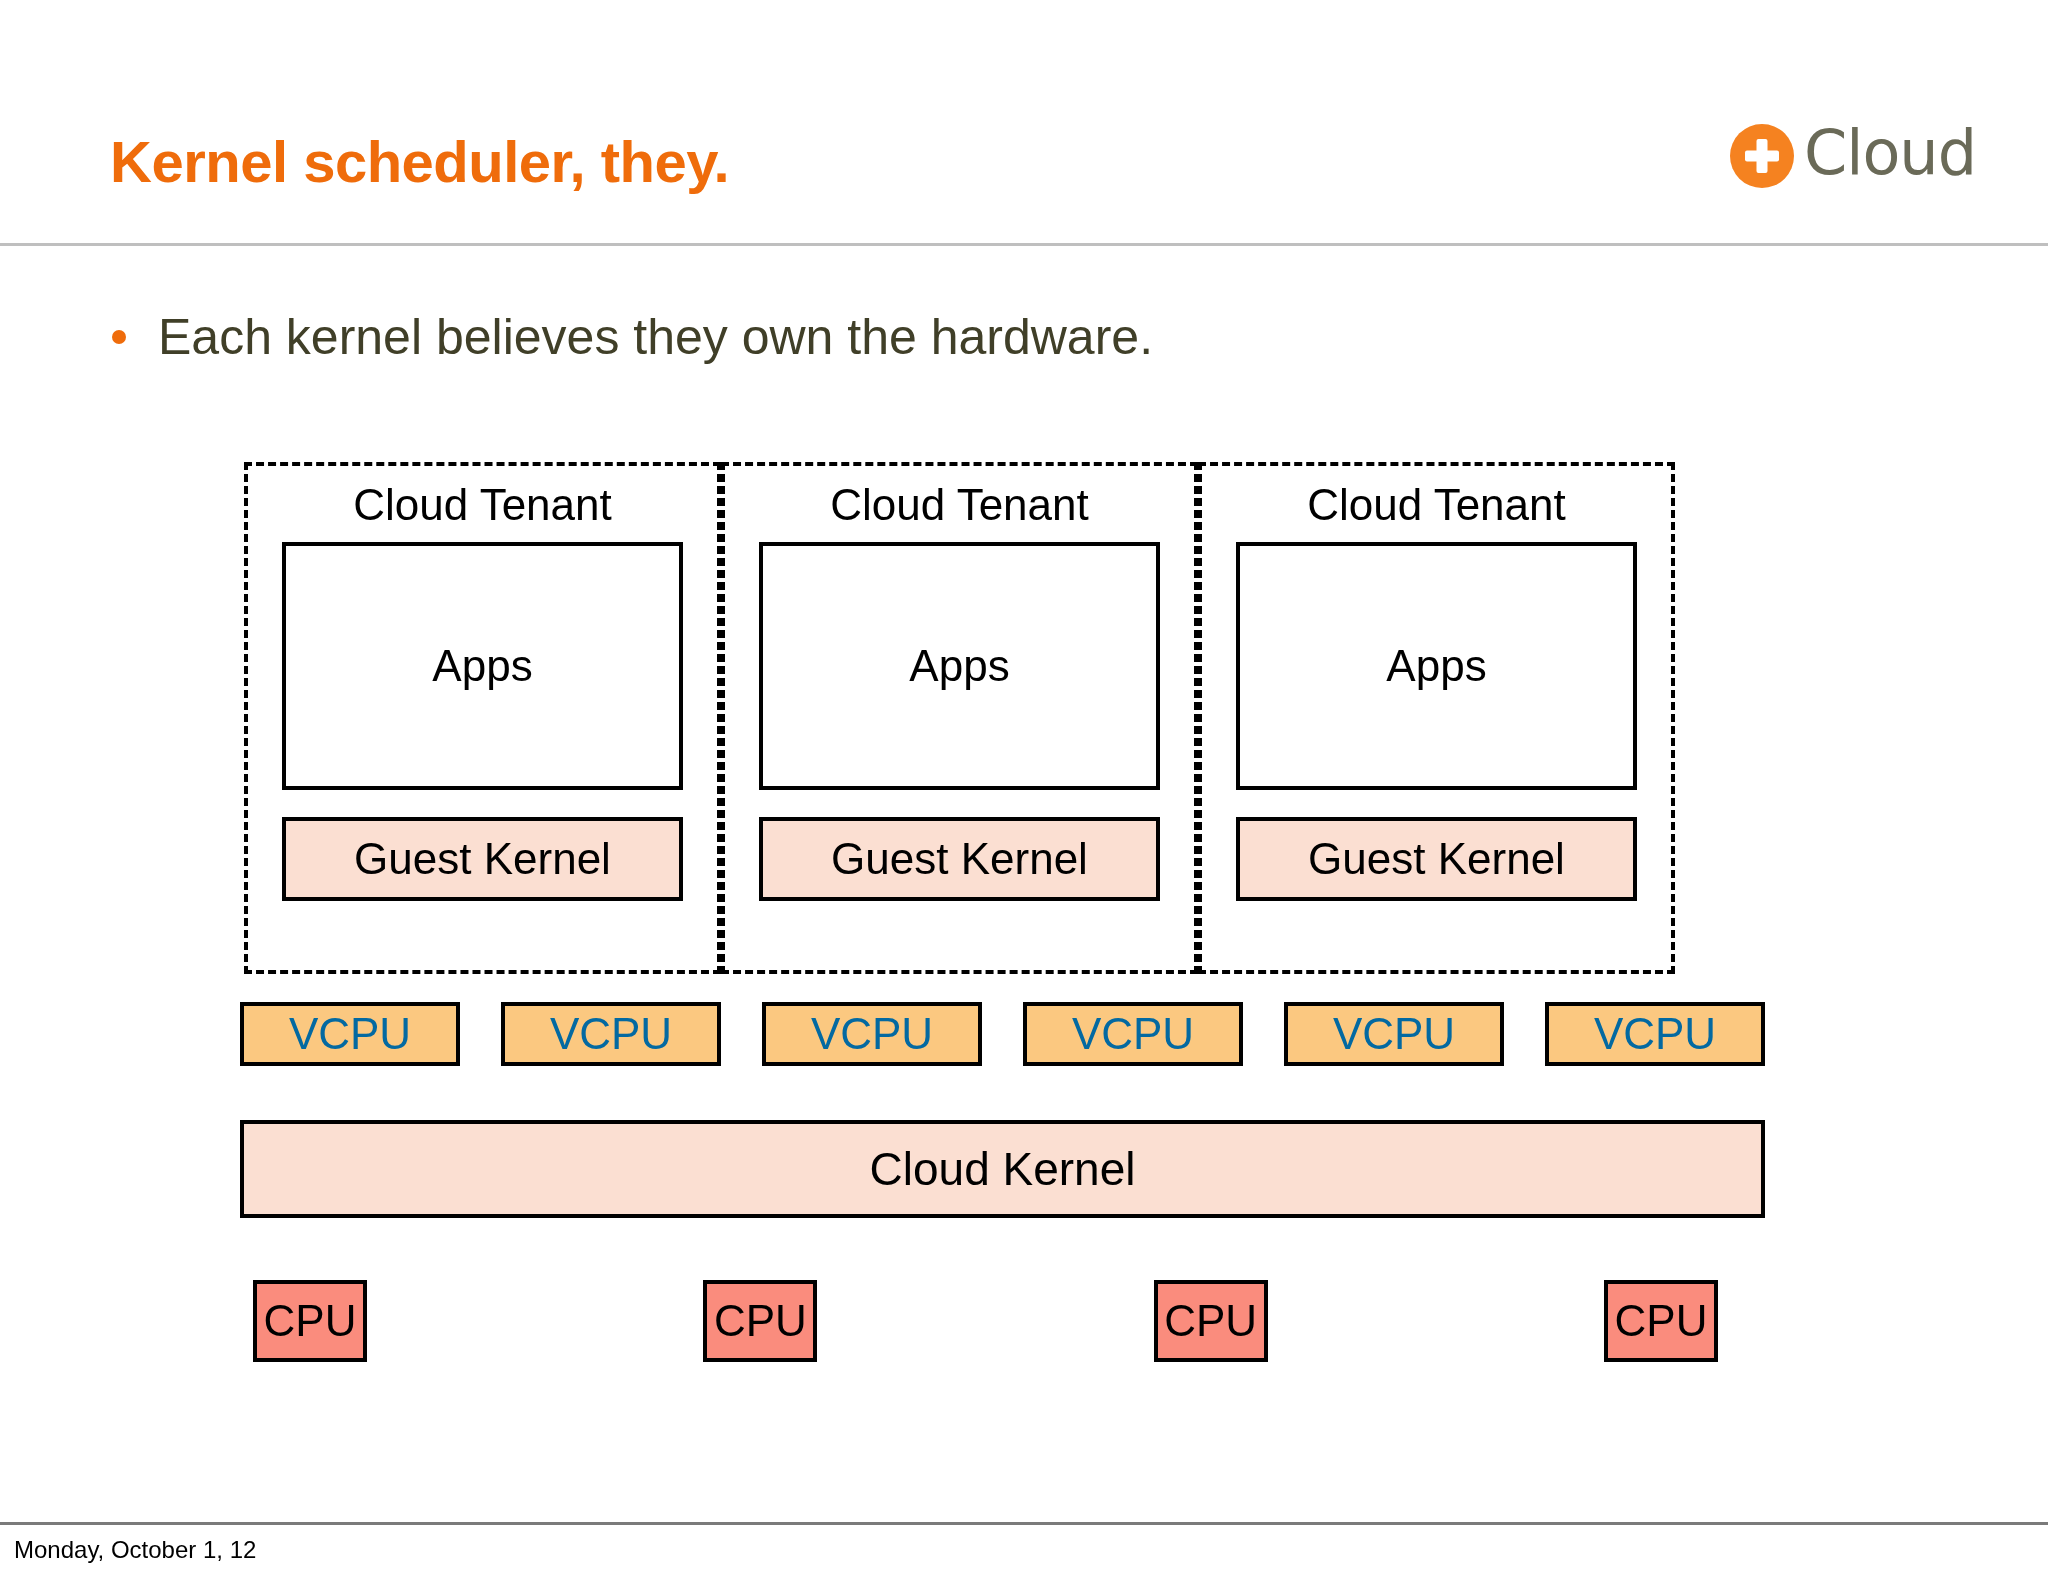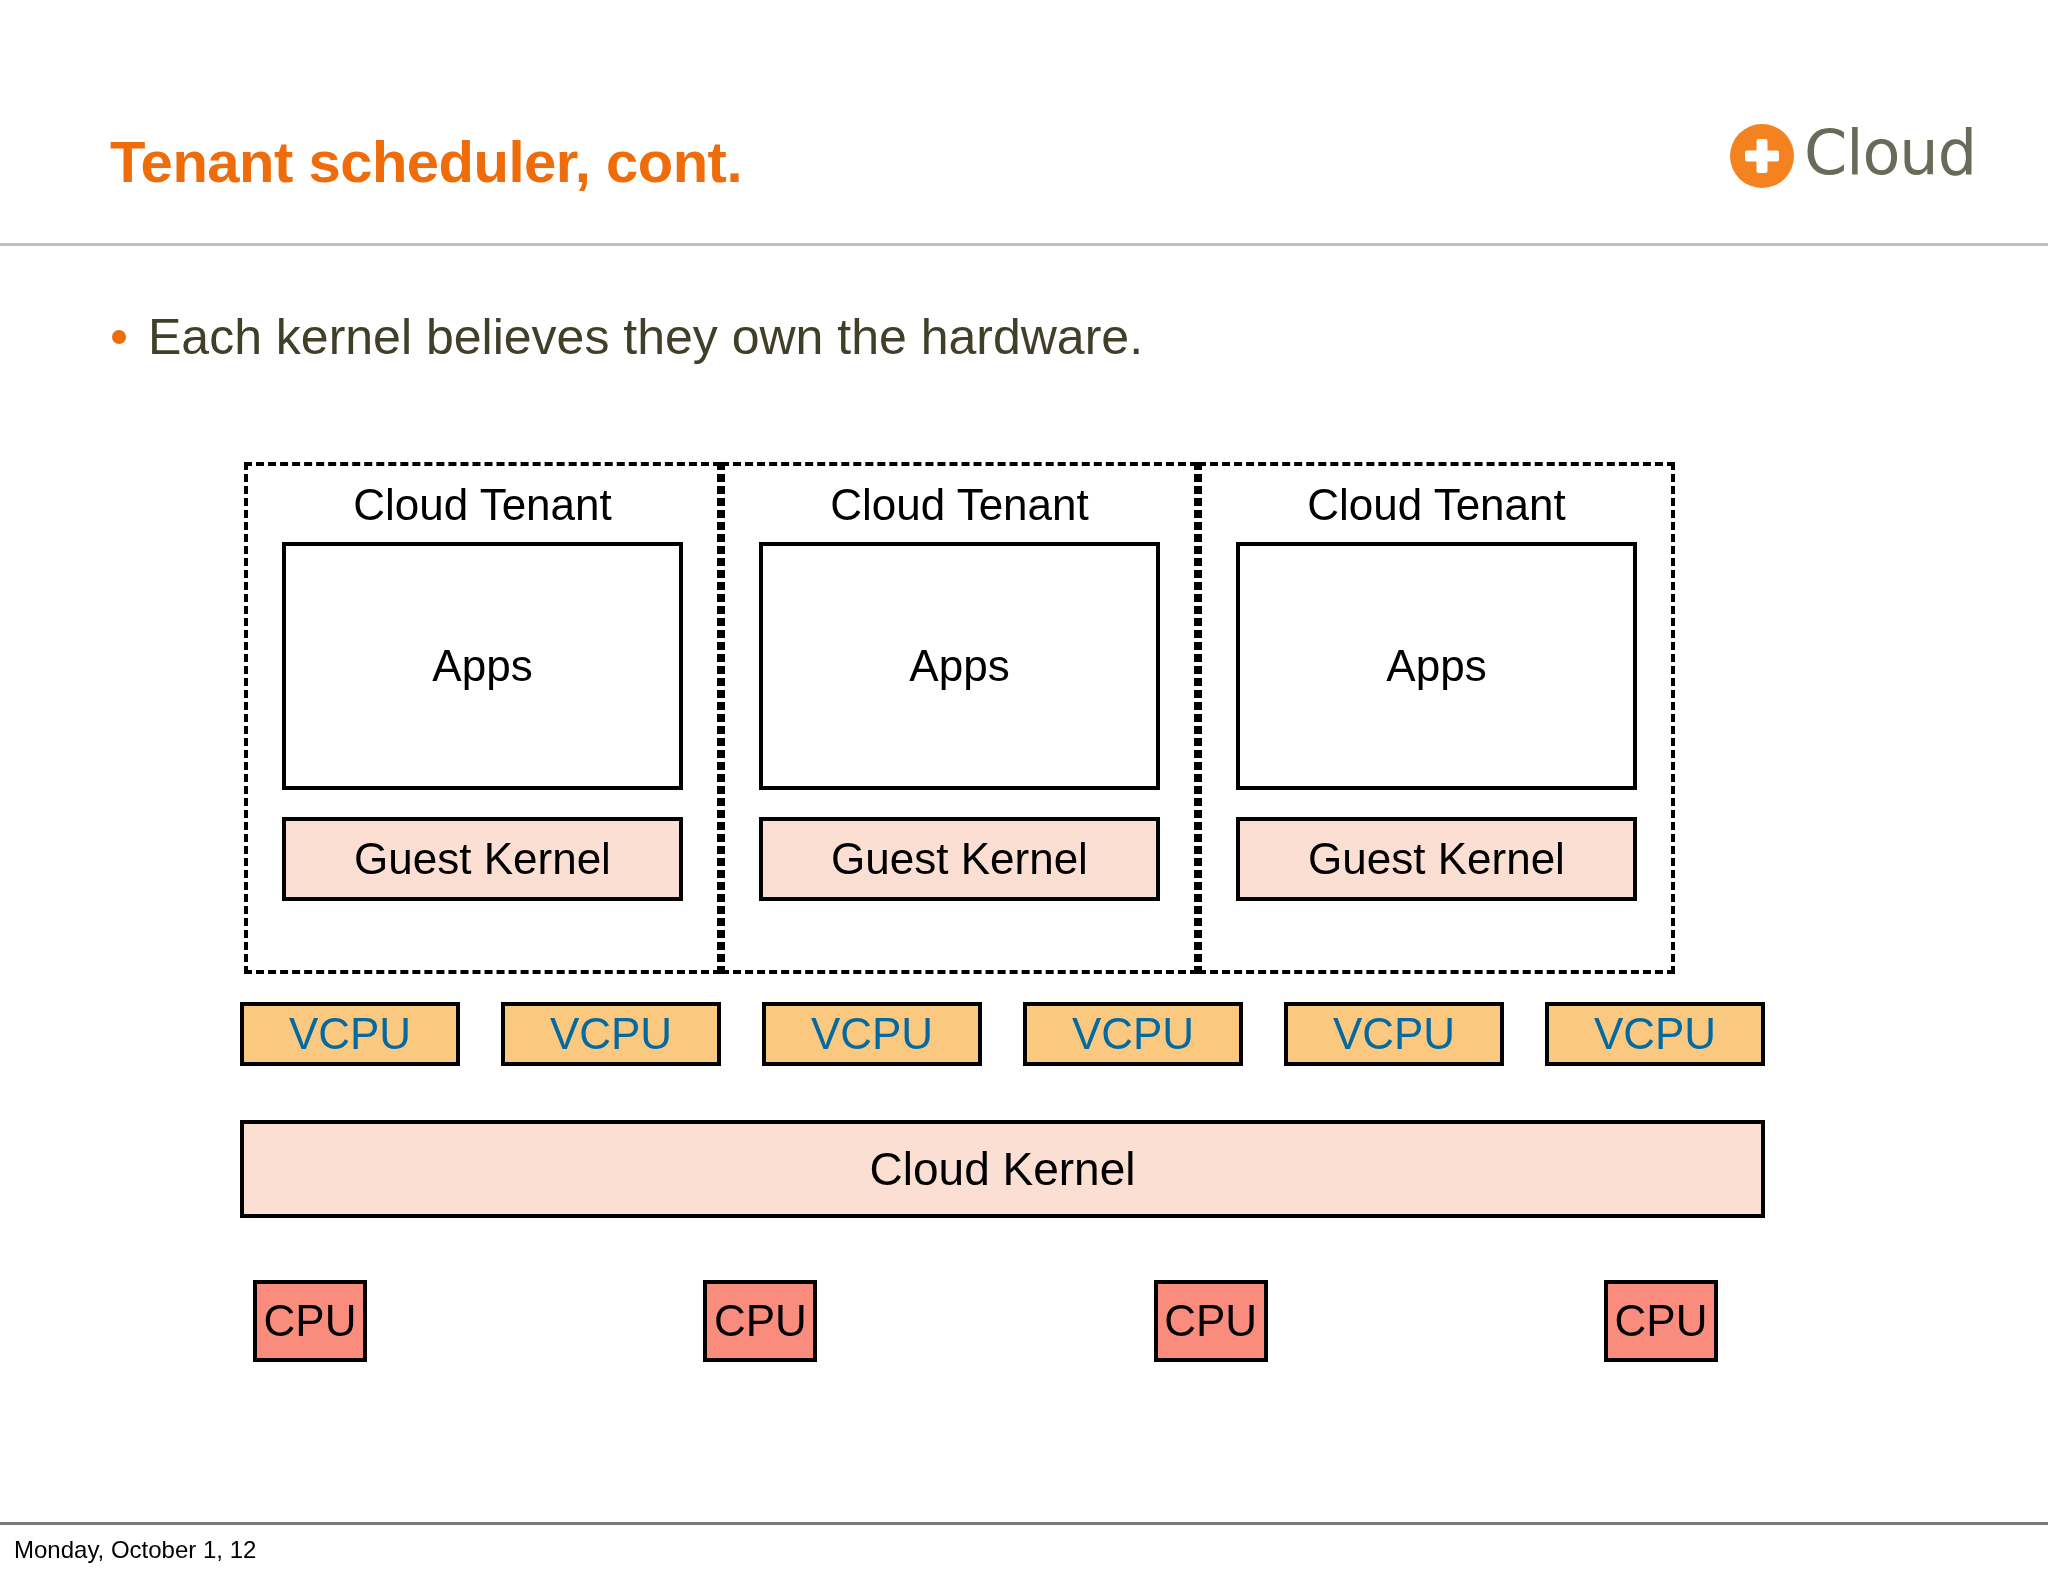--- a/index.html
+++ b/index.html
@@ -77,21 +77,21 @@
     padding-bottom: 6px;
   }
 
   
   .bullet-row {
     position: absolute;
     left: 112px;
     top: 308px;
     display: flex;
     align-items: baseline;
-    gap: 22px;
+    gap: 32px;
   }
   .bullet-dot {
     width: 14px; height: 14px;
     border-radius: 50%;
     background: #ef6c0b;
     flex: none;
     position: relative;
     top: -10px;
   }
   .bullet-text {
@@ -233,21 +233,21 @@
     left: 14px;
     top: 1536px;
     font-size: 24px;
     color: #000000;
   }
 </style>
 </head>
 <body>
 
 <div class="header">
-  <div class="slide-title">Tenant scheduler, cont.</div>
+  <div class="slide-title">Kernel scheduler, they.</div>
 
   <div class="logo">
     <div class="logo-mark"></div>
     <div class="logo-word">Cloud</div>
   </div>
 </div>
 
 <div class="bullet-row">
   <span class="bullet-dot"></span>
   <span class="bullet-text">Each kernel believes they own the hardware.</span>

